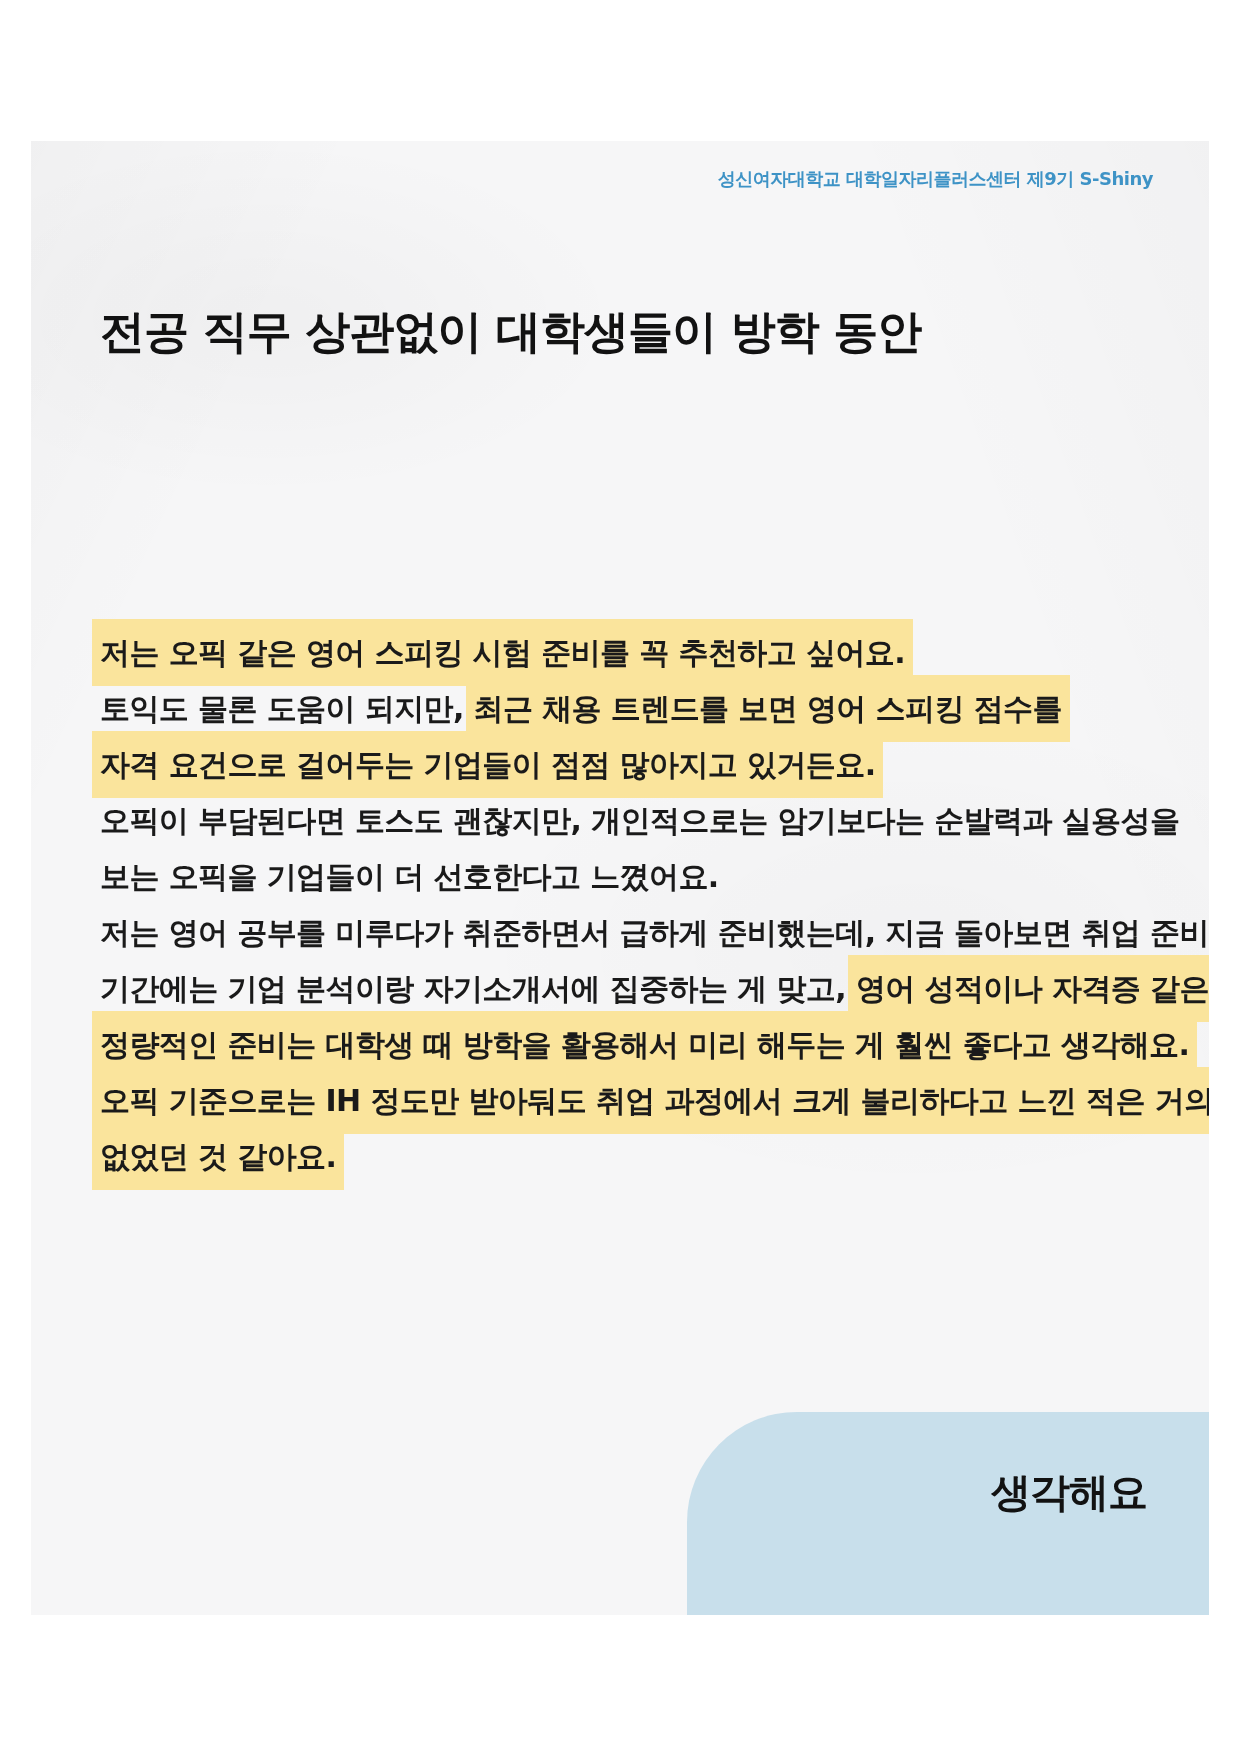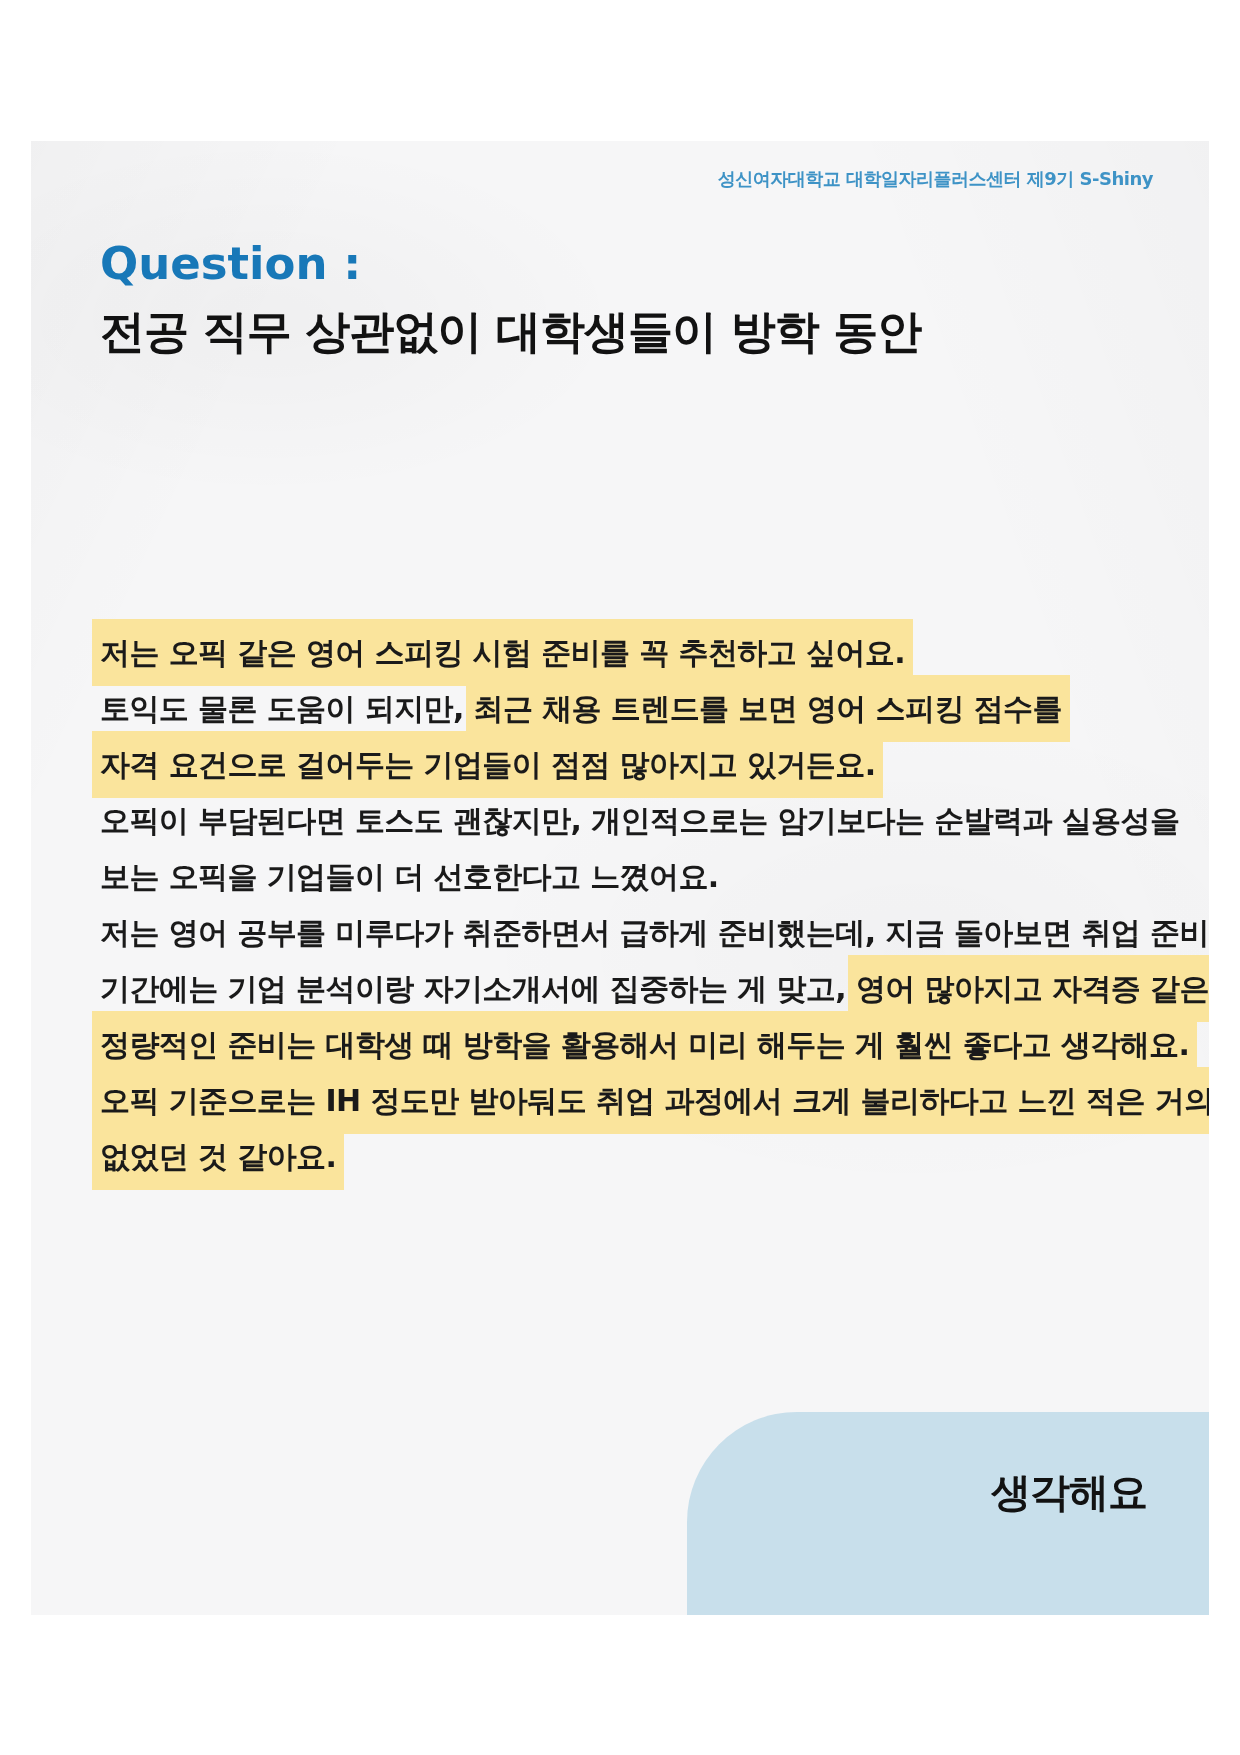--- a/index.html
+++ b/index.html
@@ -55,34 +55,33 @@
     color:#121212;
   }
 </style>
 </head>
 <body>
 
 <div class="card">
 
   <div class="credit">성신여자대학교 대학일자리플러스센터 제9기 S-Shiny</div>
 
-  <div class="q-label">Question :</div>
 
   <div class="q-title">
     <div>전공 직무 상관없이 대학생들이 방학 동안</div>
   </div>
 
   <div class="answer">
       <div class="ans-line"><span class="hl">저는 오픽 같은 영어 스피킹 시험 준비를 꼭 추천하고 싶어요.</span></div>
       <div class="ans-line"><span class="plain">토익도 물론 도움이 되지만, </span><span class="hl">최근 채용 트렌드를 보면 영어 스피킹 점수를</span></div>
       <div class="ans-line"><span class="hl">자격 요건으로 걸어두는 기업들이 점점 많아지고 있거든요.</span></div>
       <div class="ans-line"><span class="plain">오픽이 부담된다면 토스도 괜찮지만, 개인적으로는 암기보다는 순발력과 실용성을</span></div>
       <div class="ans-line"><span class="plain">보는 오픽을 기업들이 더 선호한다고 느꼈어요.</span></div>
       <div class="ans-line"><span class="plain">저는 영어 공부를 미루다가 취준하면서 급하게 준비했는데, 지금 돌아보면 취업 준비</span></div>
-      <div class="ans-line"><span class="plain">기간에는 기업 분석이랑 자기소개서에 집중하는 게 맞고, </span><span class="hl">영어 많아지고 자격증 같은</span></div>
+      <div class="ans-line"><span class="plain">기간에는 기업 분석이랑 자기소개서에 집중하는 게 맞고, </span><span class="hl">영어 성적이나 자격증 같은</span></div>
       <div class="ans-line"><span class="hl">정량적인 준비는 대학생 때 방학을 활용해서 미리 해두는 게 훨씬 좋다고 생각해요.</span></div>
       <div class="ans-line"><span class="hl">오픽 기준으로는 IH 정도만 받아둬도 취업 과정에서 크게 불리하다고 느낀 적은 거의</span></div>
       <div class="ans-line"><span class="hl">없었던 것 같아요.</span></div>
     </div>
 
   <div class="author-shape">
     <div class="author-text">
       <div>생각해요</div>
     </div>
   </div>

